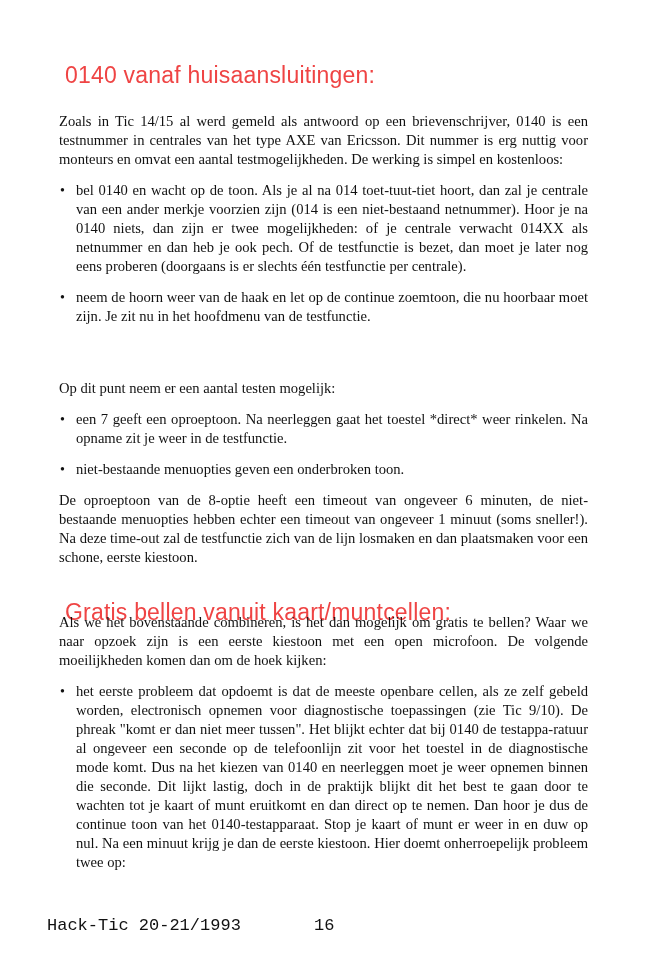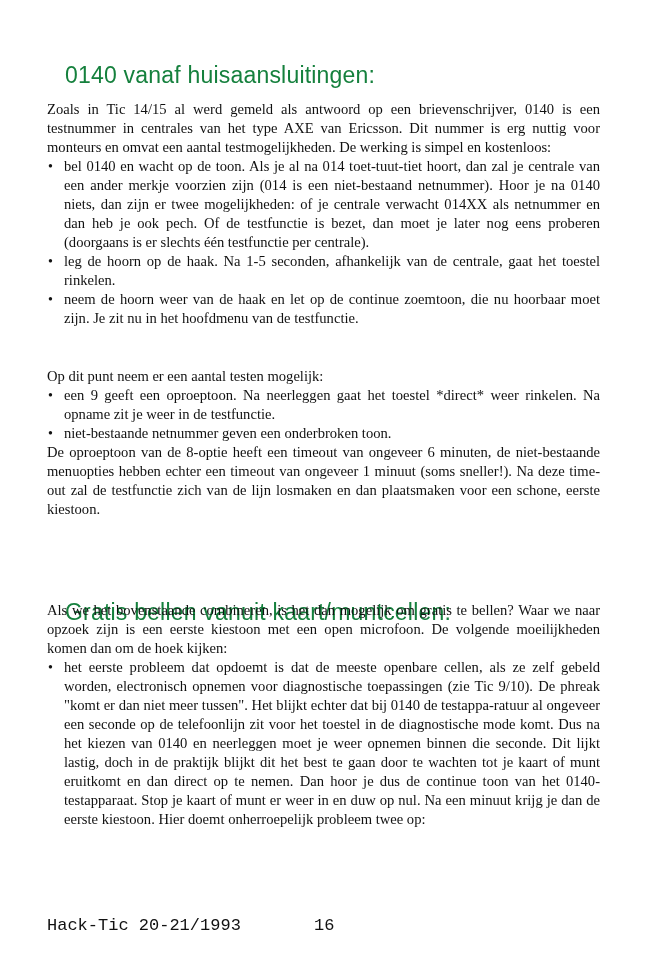--- a/index.html
+++ b/index.html
@@ -5,31 +5,31 @@
   html, body { margin: 0; padding: 0; background: #ffffff; }
   body { width: 652px; height: 969px; position: relative; overflow: hidden; color: #111; }
   .page { position: absolute; left: 47px; top: 0; width: 553px; }
   h1 {
     font-family: "Liberation Sans", sans-serif;
     font-weight: normal;
     font-size: 23px;
     margin: 0;
     padding-left: 18px;
     letter-spacing: 0.2px;
-    color: #15803d;
+    color: #ef4444;
     text-align: right;
   }
   #h1a { position: absolute; top: 62px; }
   #h1b { position: absolute; top: 563px; margin-top: 36px; }
   .block { position: absolute; left: 0; width: 553px; }
   p, li {
     font-family: "Liberation Serif", serif;
     font-size: 14.6px;
     line-height: 19px;
-    margin: 0;
+    margin: 12px;
     text-align: justify;
   }
   ul { list-style: none; margin: 0; padding: 0; }
   li { position: relative; padding-left: 17px; }
   li::before {
     content: "\2022";
     position: absolute; left: 1px; top: 0;
     font-size: 14px;
   }
   .footer {
@@ -43,30 +43,29 @@
 <body>
 
 <div class="page">
 
   <h1 id="h1a">0140 vanaf huisaansluitingen:</h1>
 
   <div class="block" style="top:100px;">
     <p>Zoals in Tic 14/15 al werd gemeld als antwoord op een brievenschrijver, 0140 is een testnummer in centrales van het type AXE van Ericsson. Dit nummer is erg nuttig voor monteurs en omvat een aantal testmogelijkheden. De werking is simpel en kostenloos:</p>
     <ul>
       <li>bel 0140 en wacht op de toon. Als je al na 014 toet-tuut-tiet hoort, dan zal je centrale van een ander merkje voorzien zijn (014 is een niet-bestaand netnummer). Hoor je na 0140 niets, dan zijn er twee mogelijkheden: of je centrale verwacht 014XX als netnummer en dan heb je ook pech. Of de testfunctie is bezet, dan moet je later nog eens proberen (doorgaans is er slechts één testfunctie per centrale).</li>
-      <li>leg de hoorn op de haak. Na 1-5 seconden, afhankelijk van de centrale, gaat het toestel rinkelen.</li>
       <li>neem de hoorn weer van de haak en let op de continue zoemtoon, die nu hoorbaar moet zijn. Je zit nu in het hoofdmenu van de testfunctie.</li>
     </ul>
   </div>
 
   <div class="block" style="top:367px;">
     <p>Op dit punt neem er een aantal testen mogelijk:</p>
     <ul>
-      <li>een 9 geeft een oproeptoon. Na neerleggen gaat het toestel *direct* weer rinkelen. Na opname zit je weer in de testfunctie.</li>
-      <li>niet-bestaande netnummer geven een onderbroken toon.</li>
+      <li>een 7 geeft een oproeptoon. Na neerleggen gaat het toestel *direct* weer rinkelen. Na opname zit je weer in de testfunctie.</li>
+      <li>niet-bestaande menuopties geven een onderbroken toon.</li>
     </ul>
     <p>De oproeptoon van de 8-optie heeft een timeout van ongeveer 6 minuten, de niet-bestaande menuopties hebben echter een timeout van ongeveer 1 minuut (soms sneller!). Na deze time-out zal de testfunctie zich van de lijn losmaken en dan plaatsmaken voor een schone, eerste kiestoon.</p>
   </div>
 
   <h1 id="h1b">Gratis bellen vanuit kaart/muntcellen:</h1>
 
   <div class="block" style="top:601px;">
     <p>Als we het bovenstaande combineren, is het dan mogelijk om gratis te bellen? Waar we naar opzoek zijn is een eerste kiestoon met een open microfoon. De volgende moeilijkheden komen dan om de hoek kijken:</p>
     <ul>
       <li>het eerste probleem dat opdoemt is dat de meeste openbare cellen, als ze zelf gebeld worden, electronisch opnemen voor diagnostische toepassingen (zie Tic 9/10). De phreak "komt er dan niet meer tussen". Het blijkt echter dat bij 0140 de testappa-ratuur al ongeveer een seconde op de telefoonlijn zit voor het toestel in de diagnostische mode komt. Dus na het kiezen van 0140 en neerleggen moet je weer opnemen binnen die seconde. Dit lijkt lastig, doch in de praktijk blijkt dit het best te gaan door te wachten tot je kaart of munt eruitkomt en dan direct op te nemen. Dan hoor je dus de continue toon van het 0140-testapparaat. Stop je kaart of munt er weer in en duw op nul. Na een minuut krijg je dan de eerste kiestoon. Hier doemt onherroepelijk probleem twee op:</li>

